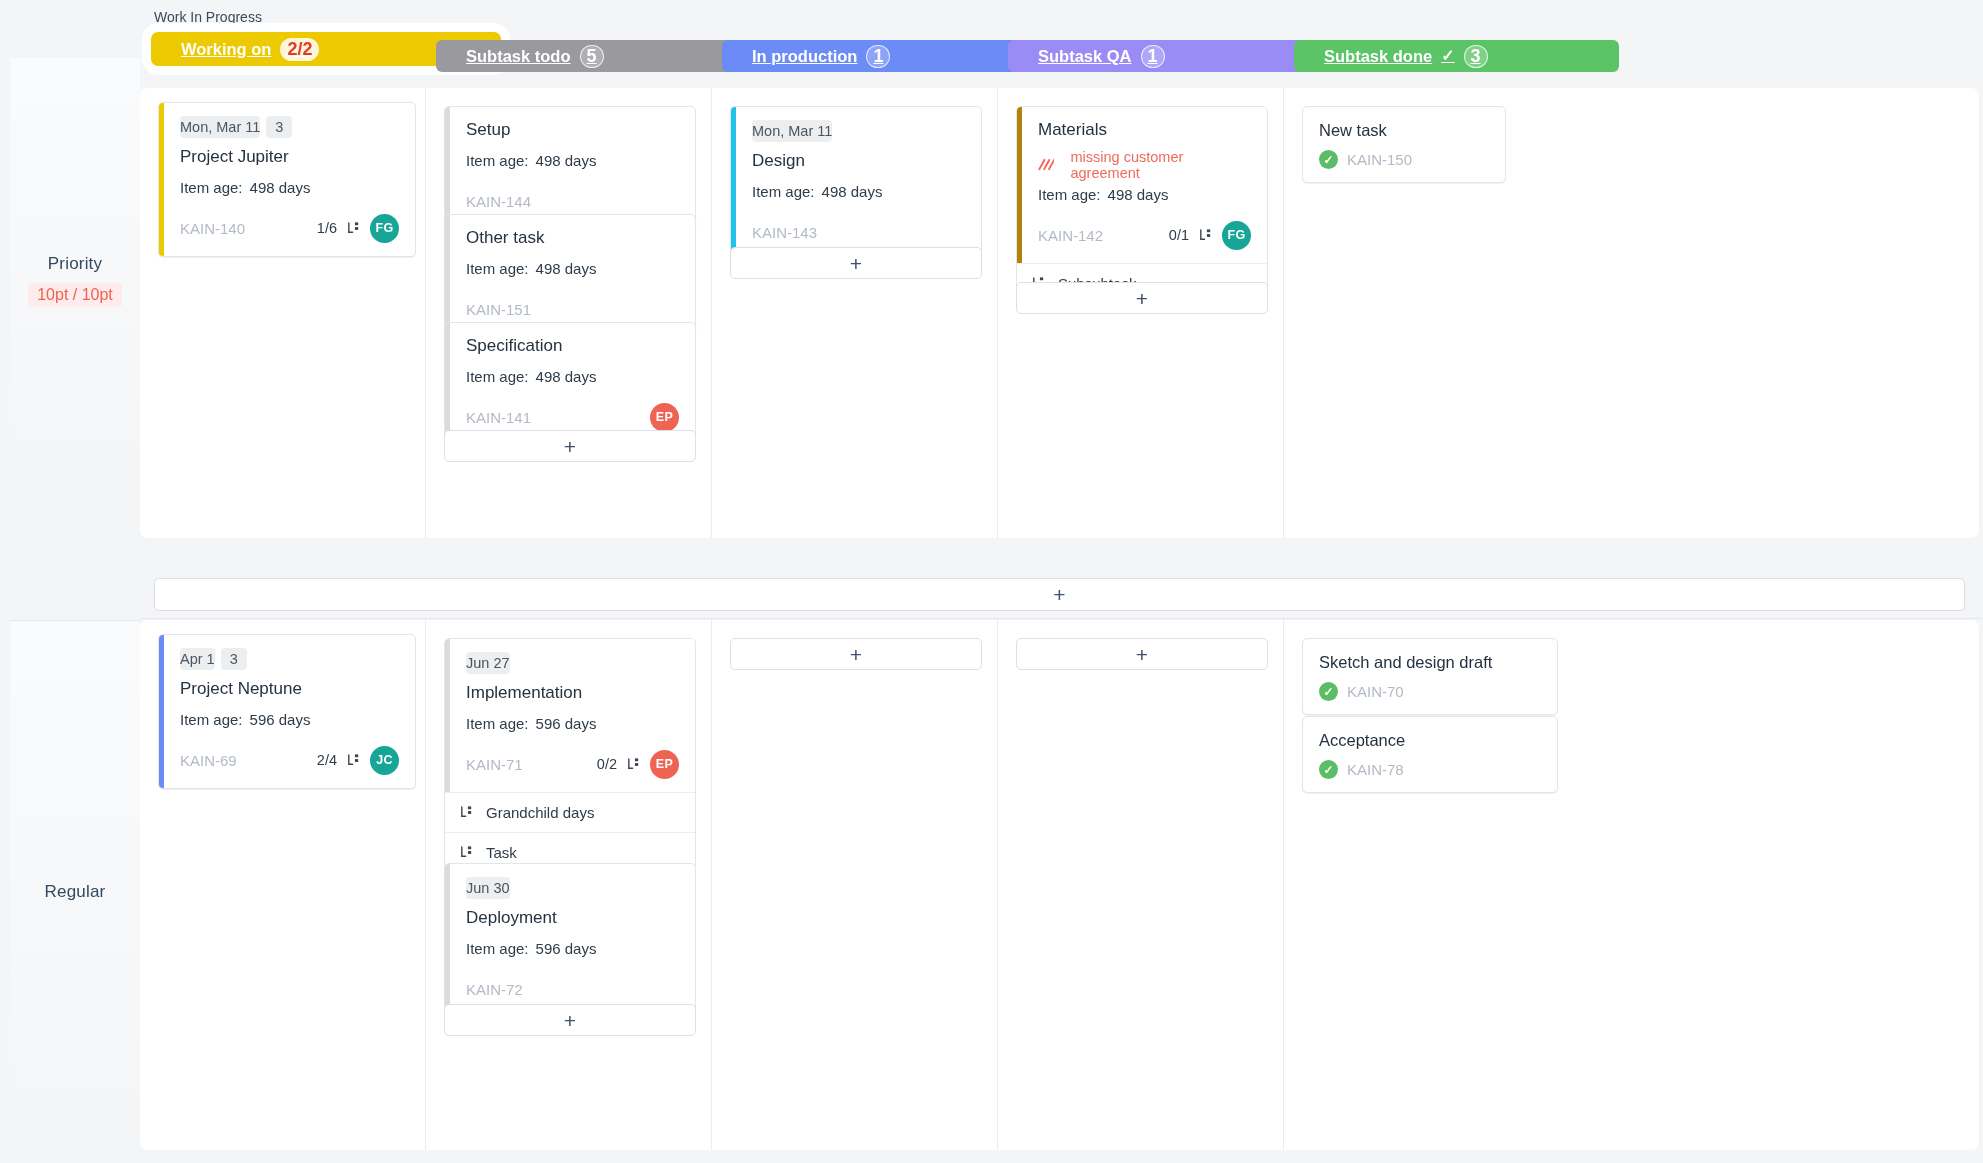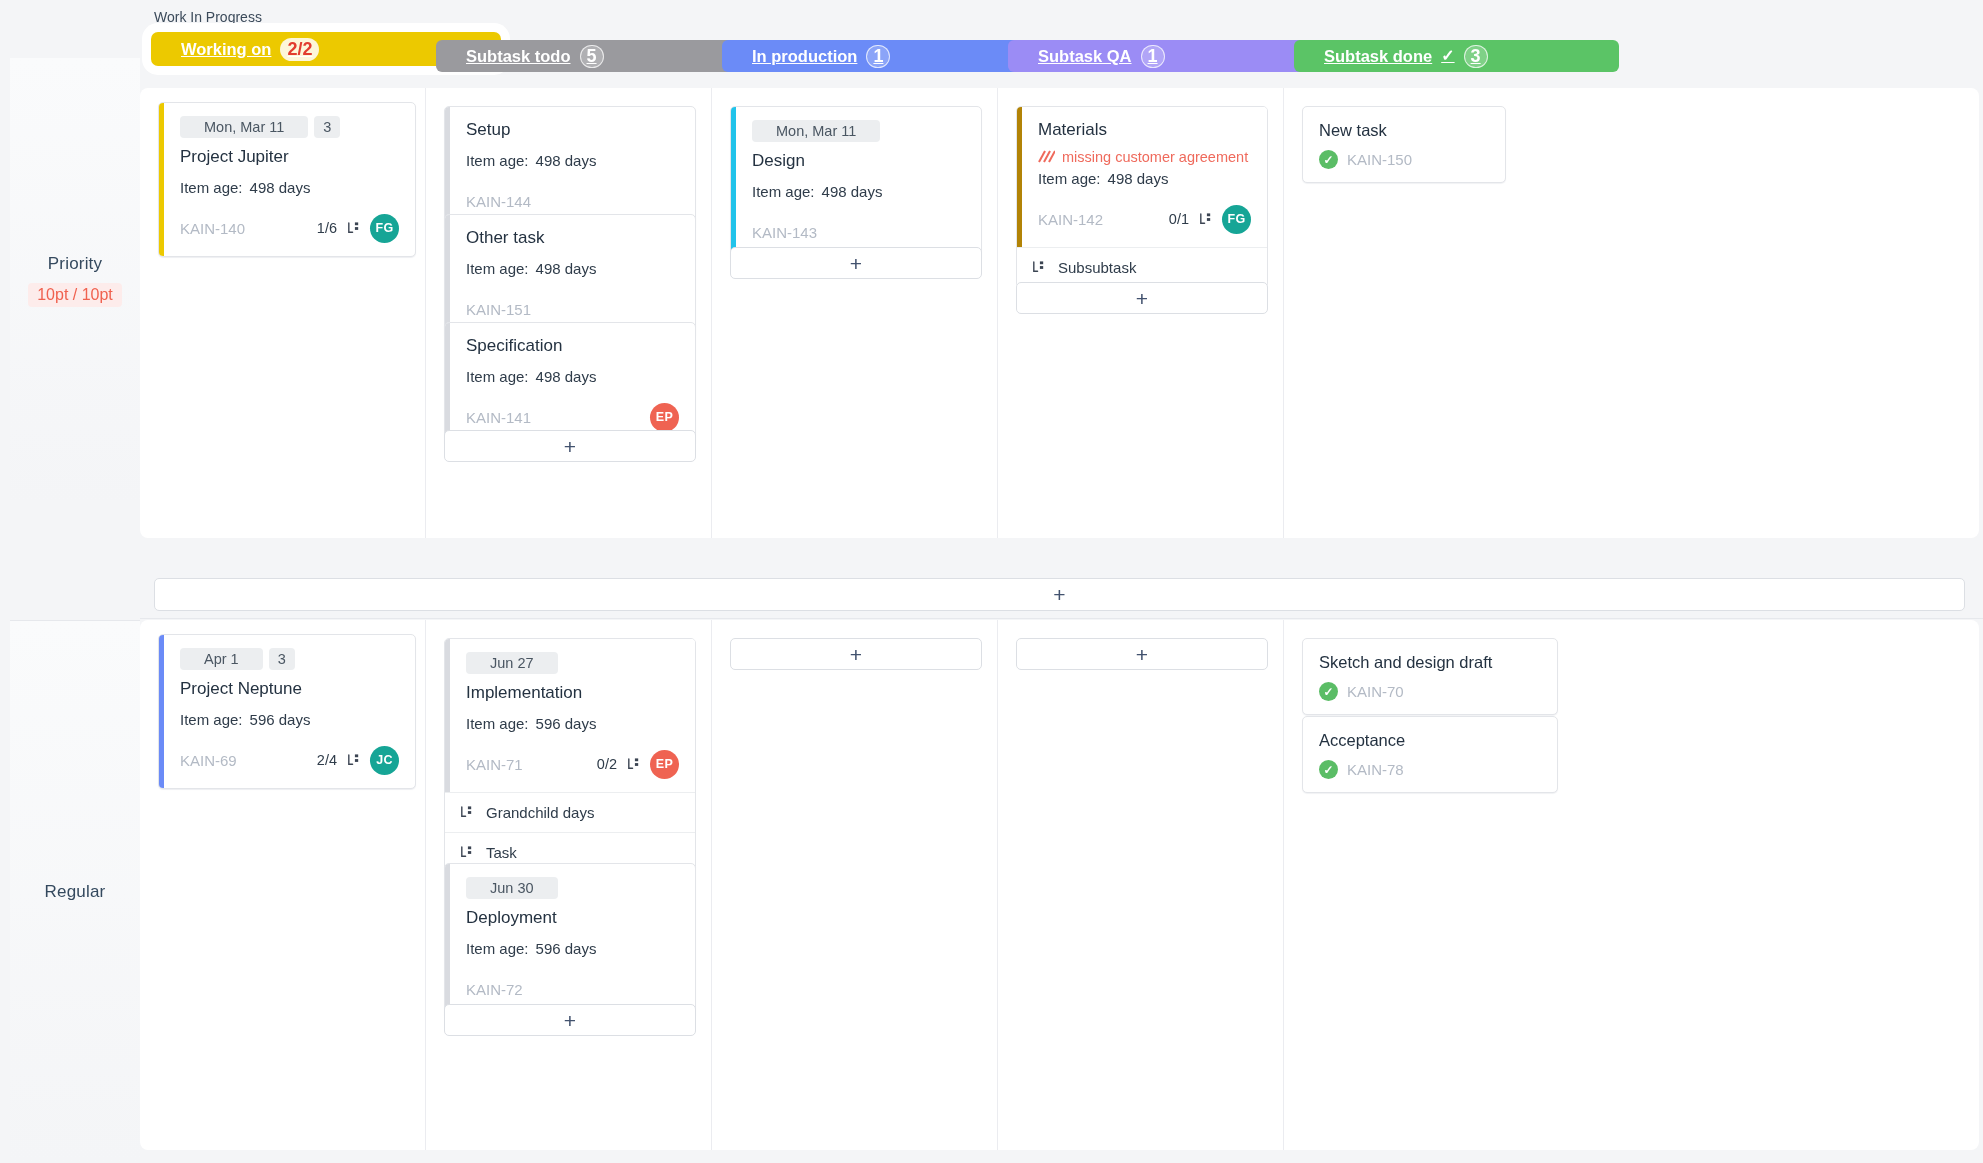--- a/index.html
+++ b/index.html
@@ -109,28 +109,28 @@
     box-shadow: 0 1px 1px rgba(9,30,66,.07);
   }
   .card .stripe {
     position: absolute; left: 0; top: 0; bottom: 0; width: 5px;
   }
   .card .inner { padding: 13px 16px 13px 21px; }
 
   .badge-row { display: flex; align-items: center; gap: 6px; margin-bottom: 9px; }
   .chip {
     background: #eceef0; color: #4a5662;
-    font-size: 14.5px; border-radius: 4px; padding: 3px 24px;
+    font-size: 14.5px; border-radius: 4px; padding: 3px 0;
   }
   .chip.num { padding: 3px 9px; }
 
   .card-title { font-size: 17px; color: #243241; margin-bottom: 12px; font-weight: 400; }
   .card-title.sm { font-size: 16.5px; }
 
-  .warn-row { display: flex; align-items: center; gap: 7px; margin-bottom: 5px; }
+  .warn-row { display: flex; align-items: center; gap: 16px; margin-bottom: 5px; }
   .warn-icon { width: 17px; height: 14px; display: block; }
   .warn-text { color: #ef6a5c; font-size: 14.5px; }
 
   .age-row { font-size: 15px; color: #2f3c4a; }
   .age-row .lbl { color: #2f3c4a; }
   .age-row .val { margin-left: 7px; }
 
   .card-foot {
     display: flex; align-items: center; justify-content: space-between;
     margin-top: 17px; min-height: 30px;

